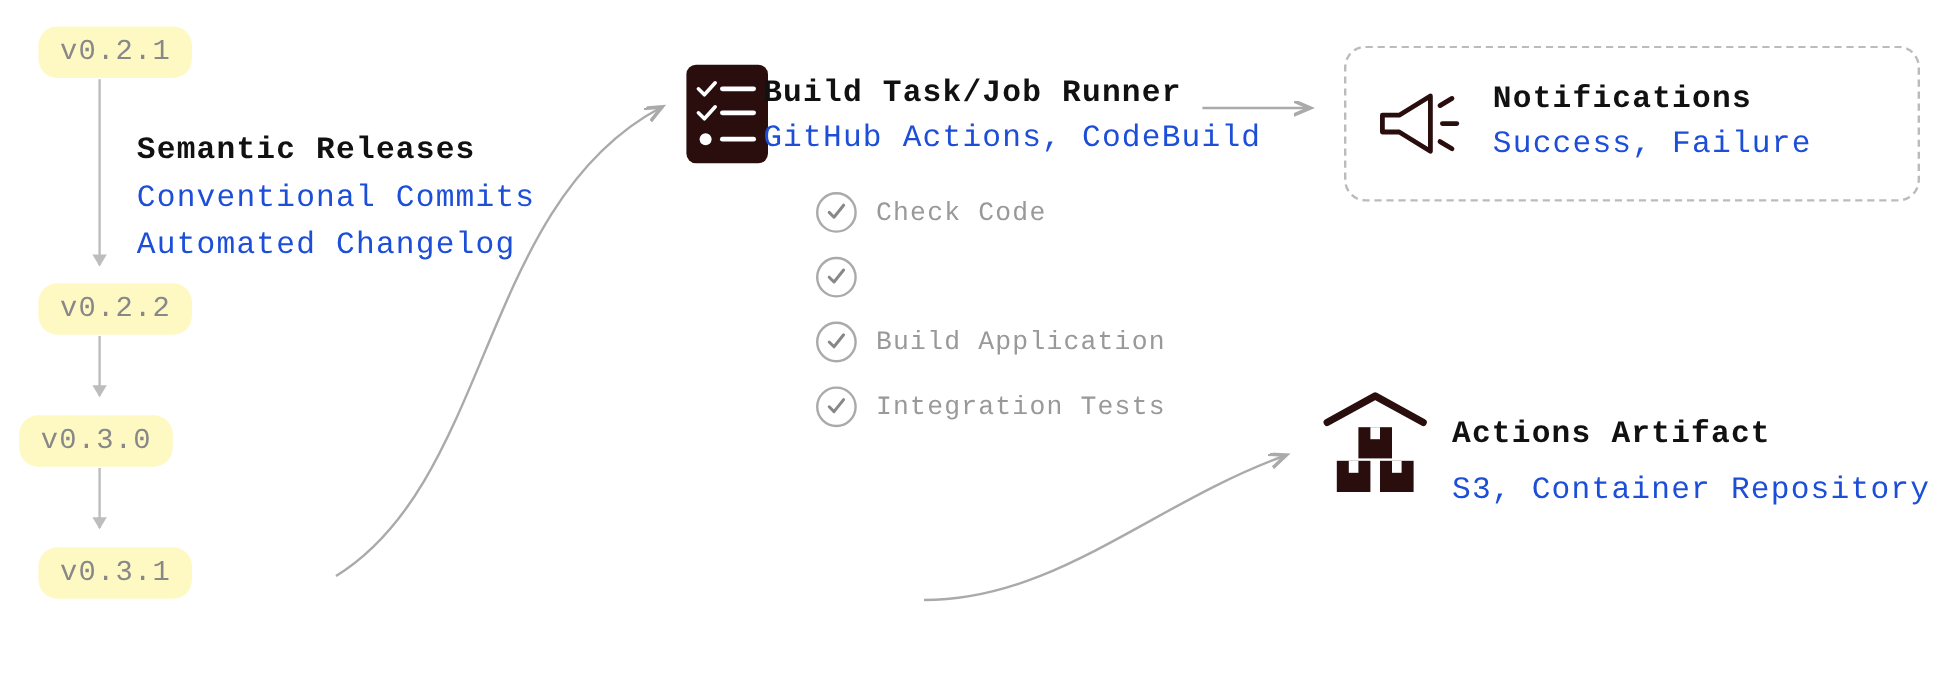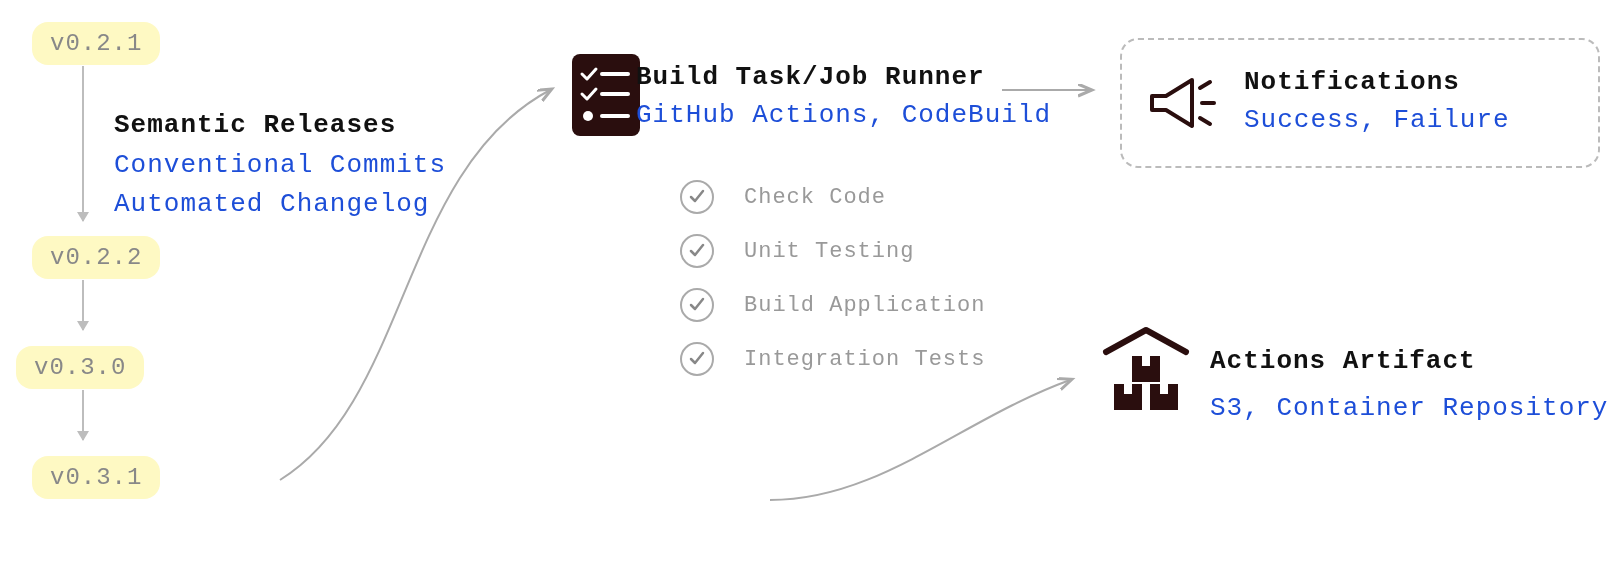--- a/index.html
+++ b/index.html
@@ -50,23 +50,22 @@
     font-size: 26px;
     color: #1d4ed8;
     letter-spacing: 1px;
     font-family: "Courier New", Courier, monospace;
     line-height: 1.5;
   }
   .block { position: absolute; }
   .check-item {
     display: flex;
     align-items: center;
-    gap: 30px;
+    gap: 16px;
     margin-bottom: 20px;
-    margin-top: 20px;
   }
   .check-circle {
     width: 34px;
     height: 34px;
     border: 2.5px solid #aaa;
     border-radius: 50%;
     display: flex;
     align-items: center;
     justify-content: center;
     flex-shrink: 0;
@@ -147,21 +146,20 @@
         </svg>
       </div>
     <div class="check-label">Check Code</div>
   </div>
   <div class="check-item">
     <div class="check-circle">
         <svg width="18" height="18" viewBox="0 0 18 18">
           <path d="M3 9 l4 4 l8 -10" fill="none" stroke-width="2.5" stroke-linecap="round" stroke-linejoin="round"></path>
         </svg>
       </div>
-    <div class="check-label">Unit Testing</div>
   </div>
   <div class="check-item">
     <div class="check-circle">
         <svg width="18" height="18" viewBox="0 0 18 18">
           <path d="M3 9 l4 4 l8 -10" fill="none" stroke-width="2.5" stroke-linecap="round" stroke-linejoin="round"></path>
         </svg>
       </div>
     <div class="check-label">Build Application</div>
   </div>
   <div class="check-item">

